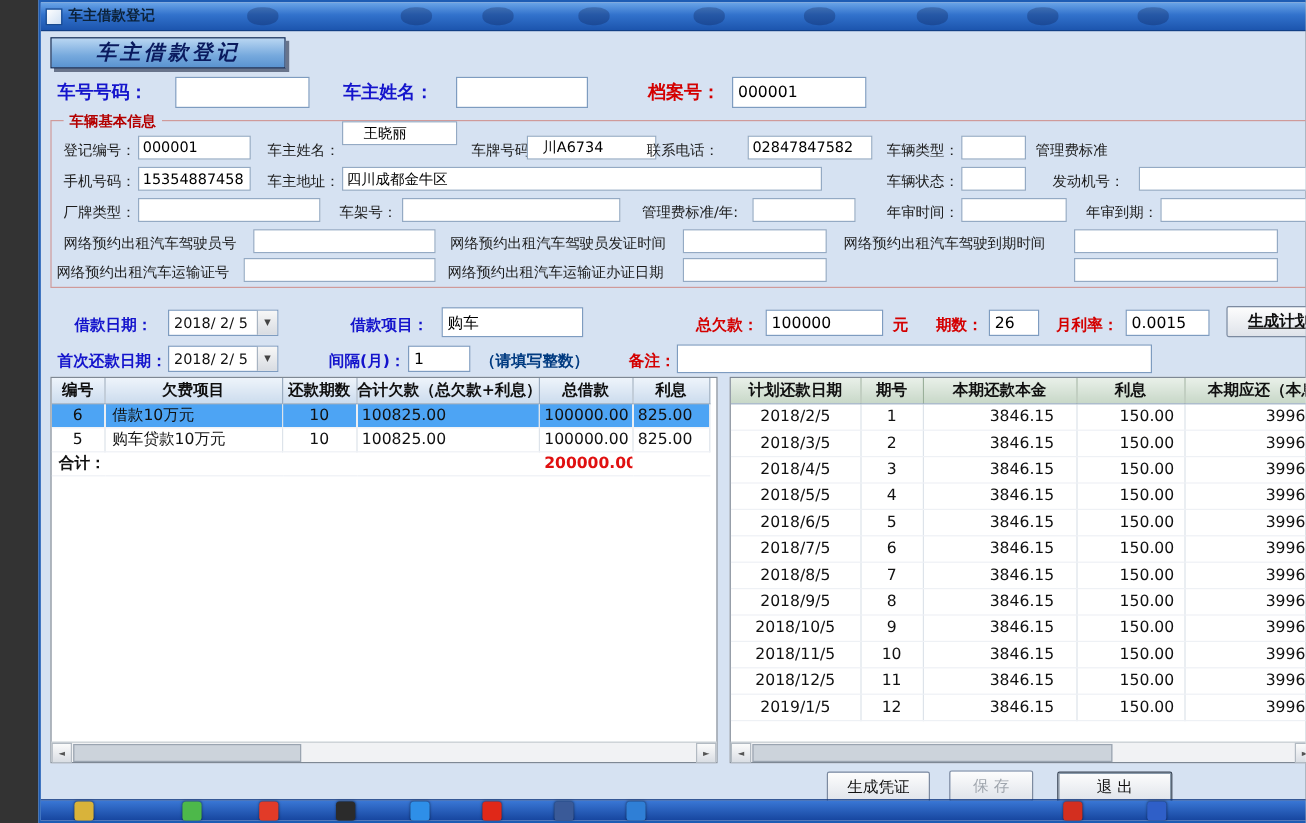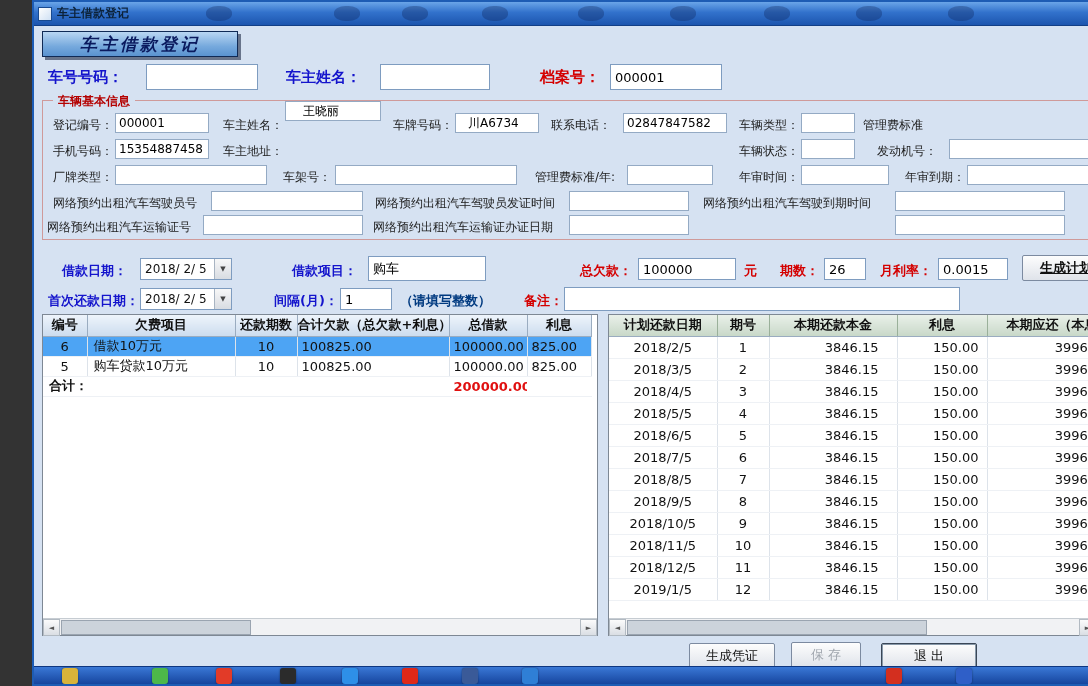--- a/index.html
+++ b/index.html
@@ -130,30 +130,31 @@
   <input class="tin" style="left: 576px; top: 62px; width: 112px;" value="000001">
 
   <div class="groupbox">
     <span class="group-title">车辆基本信息</span>
 
     <span class="gl" style="left:10px;top:16px">登记编号：</span>
     <input class="gi" style="left: 72px; top: 12px; width: 94px;" value="000001">
     <span class="gl" style="left:180px;top:16px">车主姓名：</span>
     <input class="gi" style="left: 242px; top: 0; width: 96px; padding-left: 17px;" value="王晓丽">
     <span class="gl" style="left:350px;top:16px">车牌号码：</span>
-    <input class="gi" style="left: 412px; top: 12px; width: 84px; padding-left: 12px;" value="川A6734">
-    <span class="gl" style="left:508px;top:16px">联系电话：</span>
+    <input class="gi" style="left: 396px; top: 12px; width: 108px; padding-left: 12px;" value="川A6734">
+    <span class="gl" style="left:496px;top:16px">联系电话：</span>
     <input class="gi" style="left: 580px; top: 12px; width: 104px;" value="02847847582">
     <span class="gl" style="left:696px;top:16px">车辆类型：</span>
     <input class="gi" style="left: 758px; top: 12px; width: 54px;" value="">
     <span class="gl" style="left:820px;top:16px">管理费标准</span>
 
     <span class="gl" style="left:10px;top:42px">手机号码：</span>
     <input class="gi" style="left: 72px; top: 38px; width: 94px;" value="15354887458">
     <span class="gl" style="left:180px;top:42px">车主地址：</span>
+    <input class="gi" style="left: 242px; top: 38px; width: 400px;" value="四川成都金牛区">
     <span class="gl" style="left:696px;top:42px">车辆状态：</span>
     <input class="gi" style="left: 758px; top: 38px; width: 54px;" value="">
     <span class="gl" style="left:834px;top:42px">发动机号：</span>
     <input class="gi" style="left: 906px; top: 38px; width: 158px;" value="">
 
     <span class="gl" style="left:10px;top:68px">厂牌类型：</span>
     <input class="gi" style="left: 72px; top: 64px; width: 152px;" value="">
     <span class="gl" style="left:240px;top:68px">车架号：</span>
     <input class="gi" style="left: 292px; top: 64px; width: 182px;" value="">
     <span class="gl" style="left:492px;top:68px">管理费标准/年:</span>

